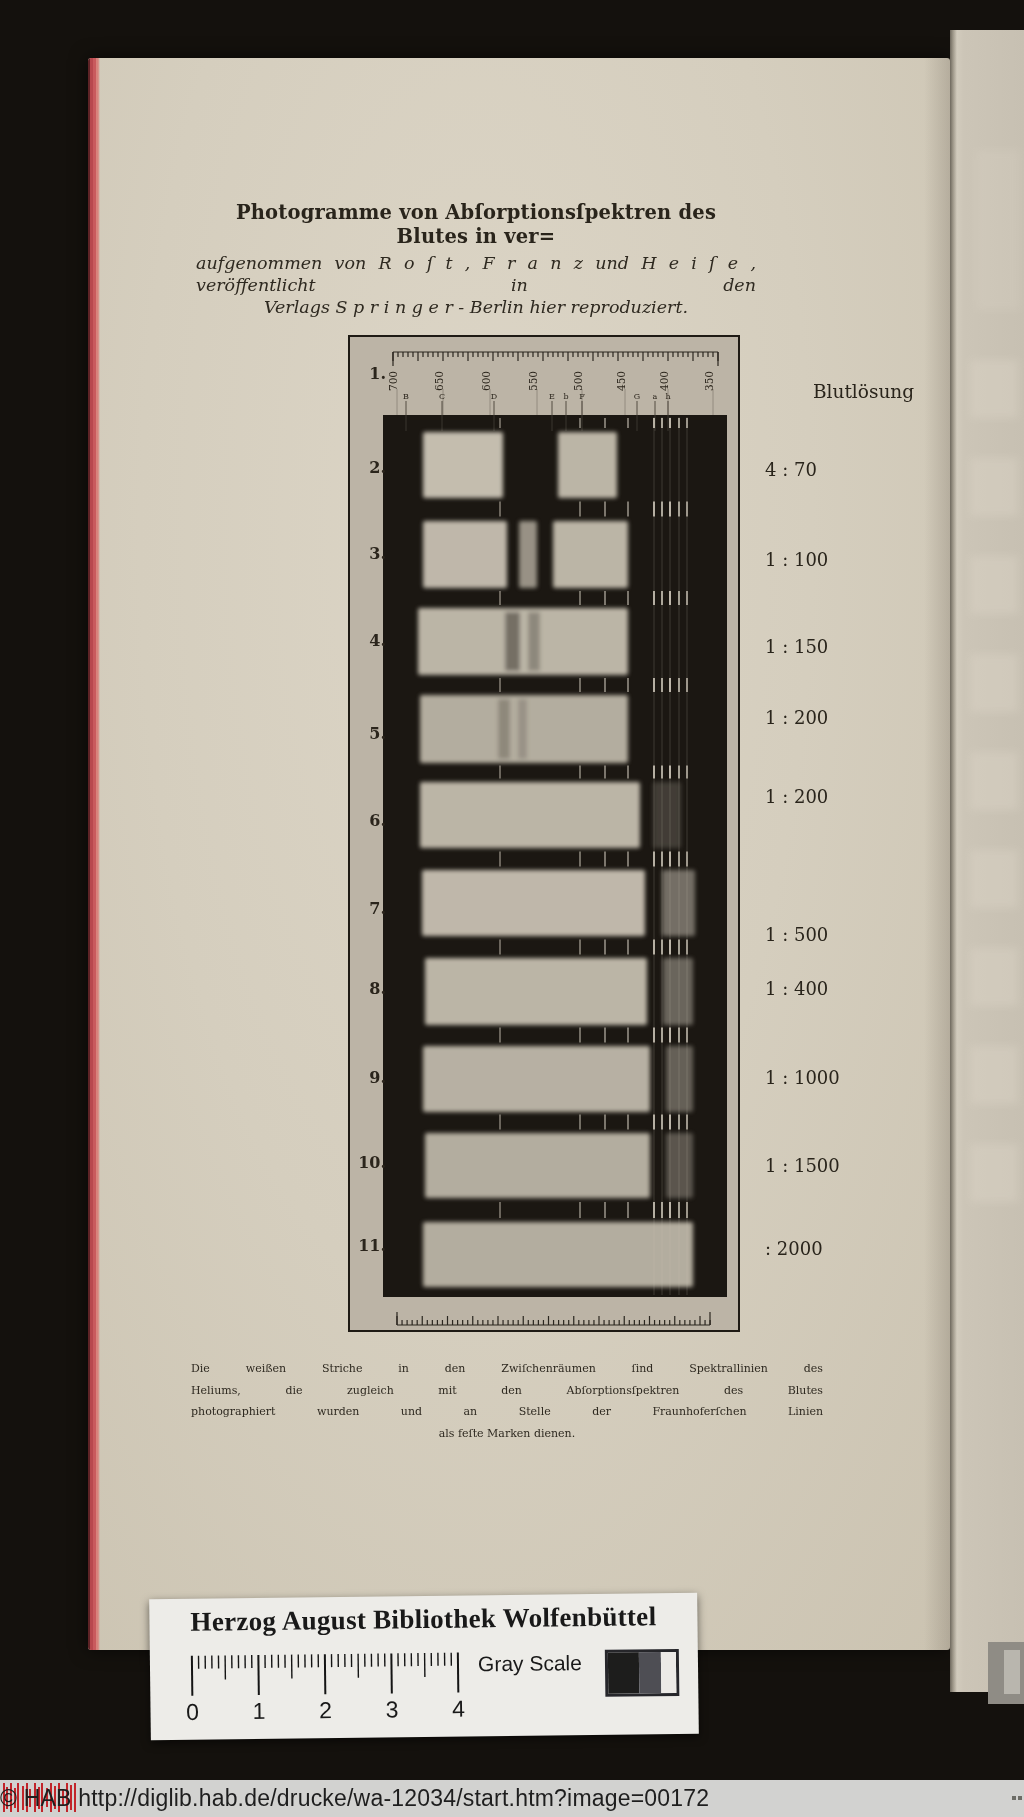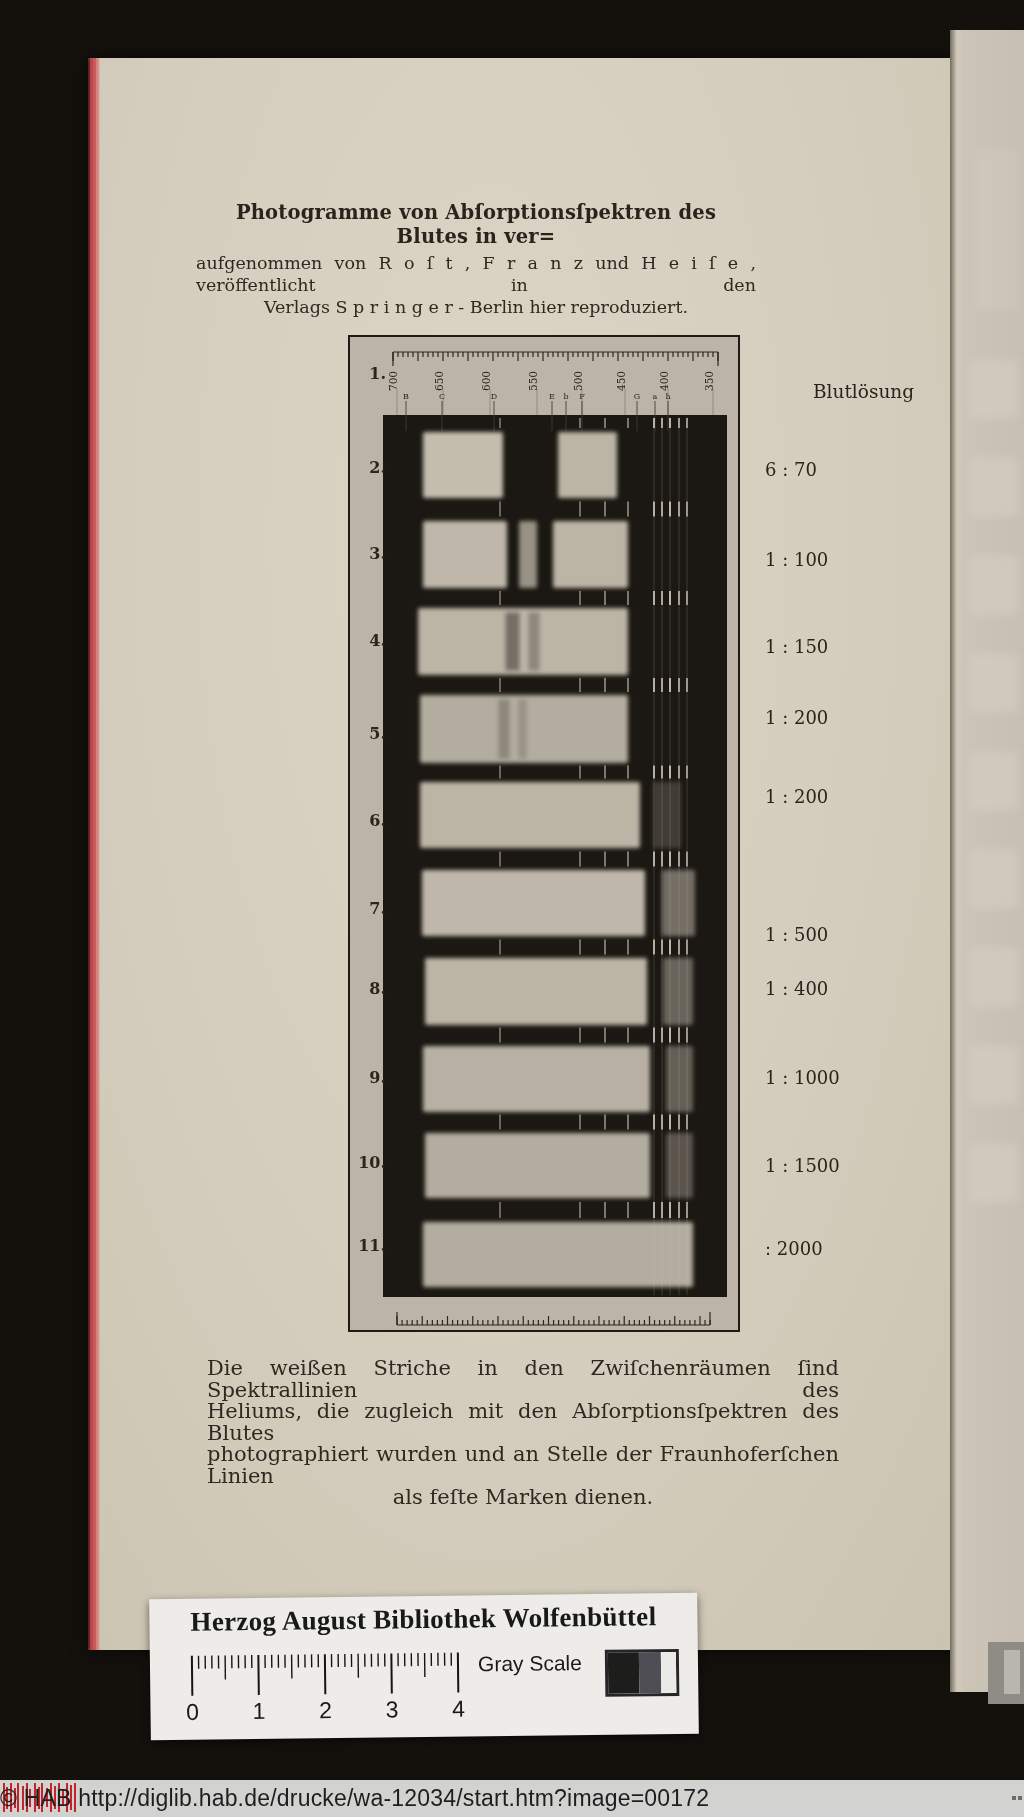--- a/index.html
+++ b/index.html
@@ -1,31 +1,31 @@
 <!DOCTYPE html>
 <html><head>
 <meta charset="utf-8">
 <style>
   html,body{margin:0;padding:0;background:#000;}
   .stage{position:relative;width:1024px;height:1817px;background:#14110d;overflow:hidden;
          font-family:"DejaVu Serif",serif;}
   
   .page{position:absolute;left:88px;top:58px;width:862px;height:1592px;border-radius:3px;
         background:radial-gradient(ellipse at 45% 30%, #dcd5c6 0%, #d5cebe 50%, #cbc3b1 100%);
-        box-shadow:0 0 18px rgba(0,0,0,.6);padding-left:34px;}
+        box-shadow:0 0 18px rgba(0,0,0,.6);}
   .page::after{content:"";position:absolute;right:0;top:0;width:26px;height:100%;
         background:linear-gradient(90deg,rgba(0,0,0,0),rgba(60,50,40,.18));}
   .red-edge{position:absolute;left:0;top:0;width:12px;height:100%;border-radius:3px 0 0 3px;
         background:linear-gradient(90deg,#5d2326 0 2px,#b8484e 2px 5px,#c95a5d 5px 8px,#d8837c 8px 10px,rgba(214,160,140,0) 12px);}
   .title{position:absolute;left:110px;top:143px;width:556px;text-align:center;color:#29241b;
         font-weight:bold;font-size:19.5px;line-height:24px;letter-spacing:.2px;}
   .subtitle{position:absolute;left:108px;top:194px;width:560px;font-size:17.5px;line-height:22px;color:#2e2920;}
-  .sub-line{text-align:justify;text-align-last:justify;}
+  .sub-line{text-align:justify;text-align-last:justify;font-style:italic;}
   .sub-line:last-child{text-align:center;text-align-last:center;}
-  .caption{position:absolute;left:119px;top:1300px;width:632px;font-size:21px;line-height:21.5px;color:#2e2920;}
+  .caption{position:absolute;left:103px;top:1300px;width:632px;font-size:11px;line-height:21.5px;color:#2e2920;}
   .cap-line{text-align:justify;text-align-last:justify;}
   .cap-line:last-child{text-align:center;text-align-last:center;}
   .plate{position:absolute;left:260px;top:277px;width:392px;height:997px;}
   .dilcol{position:absolute;left:677px;top:0;width:140px;height:1280px;}
   .dilhead{position:absolute;top:323px;left:0;font-size:18.5px;color:#29241b;white-space:nowrap;margin-left:48px;}
   .dil{position:absolute;left:0;font-size:18px;color:#29241b;white-space:nowrap;}
   
   .next-strip{position:absolute;left:950px;top:30px;width:74px;height:1662px;
         background:linear-gradient(90deg,#6f695e 0,#9e9789 3px,#d2cbbd 7px,#ccc5b7 14px,#c7c0b2 100%);}
   .ghost{position:absolute;background:#ddd6c8;filter:blur(4px);opacity:.4;}
@@ -398,21 +398,21 @@
           <line x1="352" y1="981" x2="352" y2="990"></line>
           <line x1="357.05" y1="985" x2="357.05" y2="990"></line>
           <line x1="362.09999999999997" y1="985" x2="362.09999999999997" y2="990"></line>
           <line x1="49" y1="977" x2="49" y2="990"></line>
           <line x1="362" y1="977" x2="362" y2="990"></line>
         </g>
       </svg>
 
     <div class="dilcol" id="dilcol">
       <div class="dilhead">Blutlösung</div>
-    <div class="dil" style="top: 401px;">6 : 70</div>
+    <div class="dil" style="top: 401px;">4 : 70</div>
         <div class="dil" style="top: 491px;">1 : 100</div>
         <div class="dil" style="top: 578px;">1 : 150</div>
         <div class="dil" style="top: 649px;">1 : 200</div>
         <div class="dil" style="top: 728px;">1 : 200</div>
         <div class="dil" style="top: 832px; margin-top: 34px;">1 : 500</div>
         <div class="dil" style="top: 920px;">1 : 400</div>
         <div class="dil" style="top: 1009px;">1 : 1000</div>
         <div class="dil" style="top: 1097px;">1 : 1500</div>
         <div class="dil" style="top: 1180px;">: 2000</div>
       </div>

